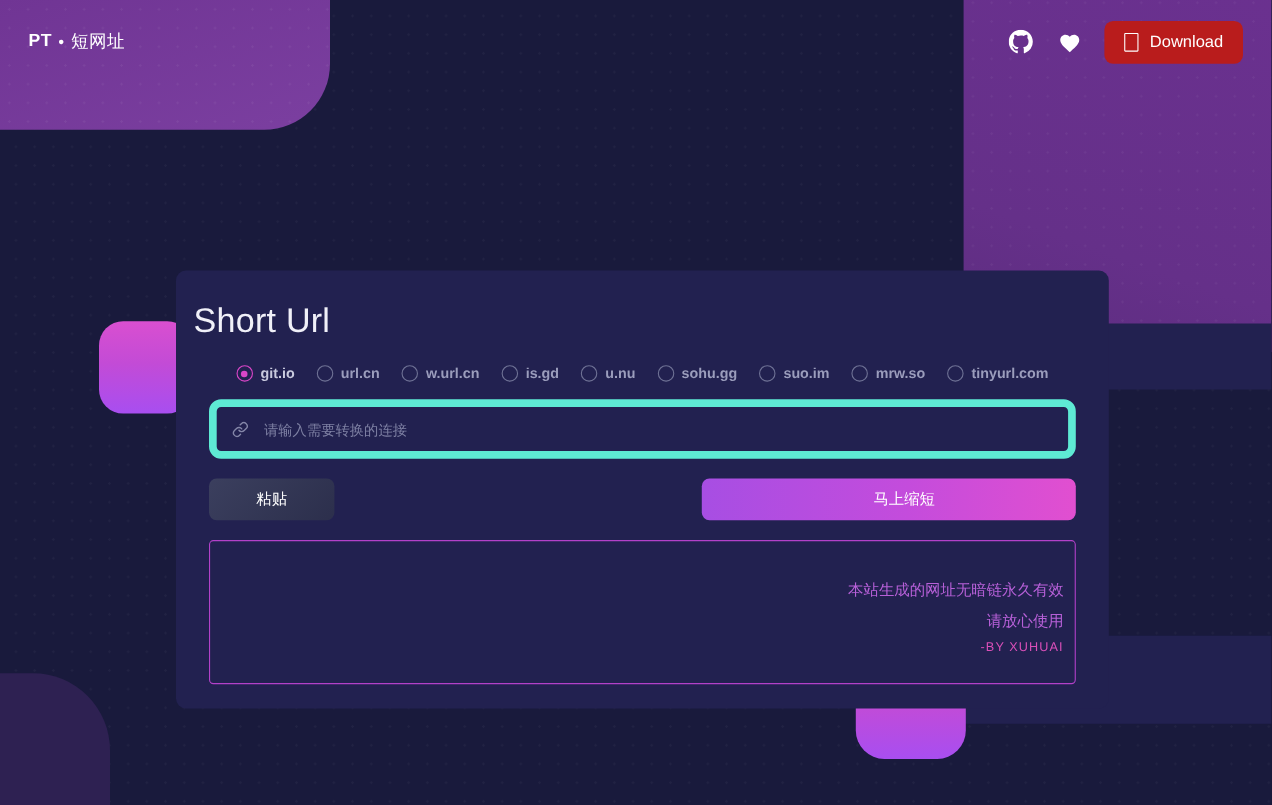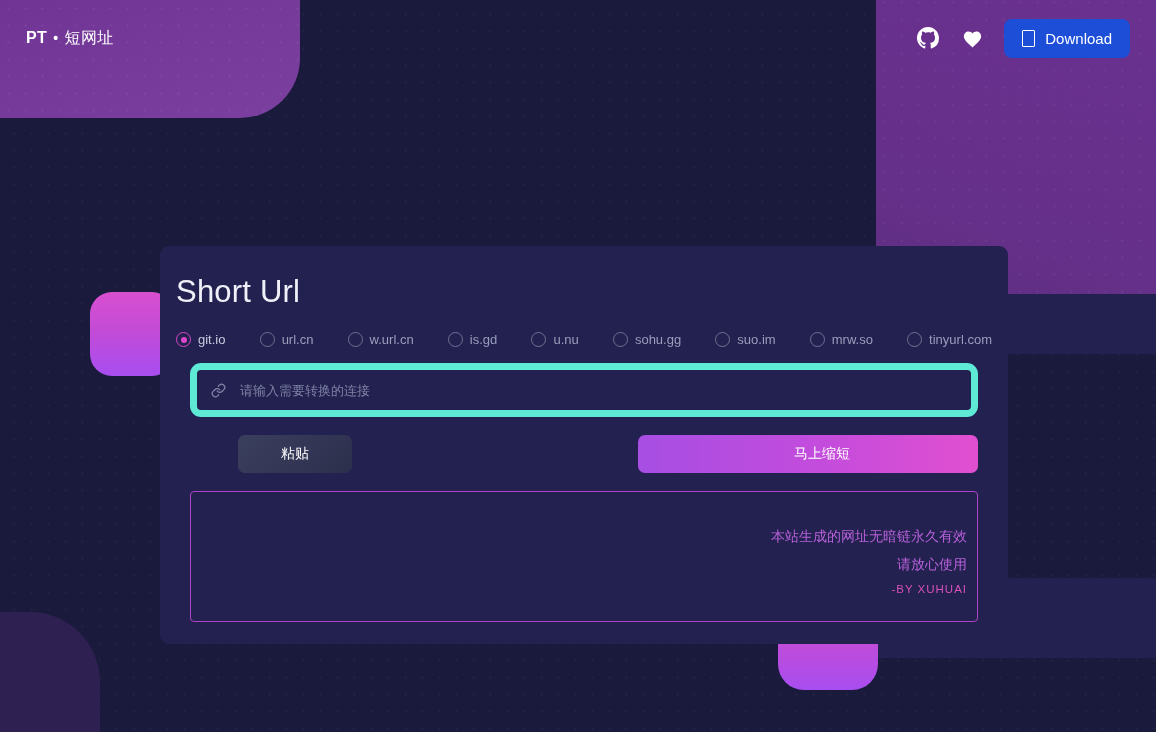--- a/index.html
+++ b/index.html
@@ -154,21 +154,21 @@
   .icon-btn {
     width: 24px; height: 24px;
     display: flex; align-items: center; justify-content: center;
     color: #ffffff;
     cursor: pointer;
   }
   #download-button {
     display: flex;
     align-items: center;
     gap: 10px;
-    background: #1d4ed8;
+    background: #b91c1c;
     color: #ffffff;
     border: none;
     border-radius: 8px;
     padding: 11px 18px;
     font-size: 15px;
     font-family: "Liberation Sans", sans-serif;
     cursor: pointer;
   }
   #download-tofu {
     display: inline-block;
@@ -194,25 +194,26 @@
     color: #f0f0f8;
     font-size: 31px;
     font-weight: normal;
     margin: 6px 0 22px 0;
     letter-spacing: 0.2px;
   }
 
   
   #radio-row {
     display: flex;
-    justify-content: space-between;
+    justify-content: center;
     align-items: center;
     gap: 20px;
     margin-bottom: 16px;
     flex-wrap: nowrap;
+    font-weight: bold;
   }
   .radio-item {
     display: flex;
     align-items: center;
     gap: 7px;
     cursor: pointer;
   }
   .radio-mark {
     width: 15px; height: 15px;
     border-radius: 50%;
@@ -275,21 +276,20 @@
     border-radius: 7px;
     height: 38px;
     color: #ffffff;
     font-size: 14px;
     font-family: "Liberation Sans", sans-serif;
     cursor: pointer;
   }
   #paste-button {
     width: 114px;
     background: linear-gradient(135deg, #3b3f5e 0%, #2c2f4c 100%);
-    margin-left: 48px;
   }
   #restore-button {
     width: 114px;
     background: linear-gradient(135deg, #2f7df5 0%, #1f5fe0 100%);
   }
   #shorten-button {
     margin-left: auto;
     width: 340px;
     background: linear-gradient(90deg, #a74ee3 0%, #c44cdc 55%, #e14fd0 100%);
     font-size: 14px;

